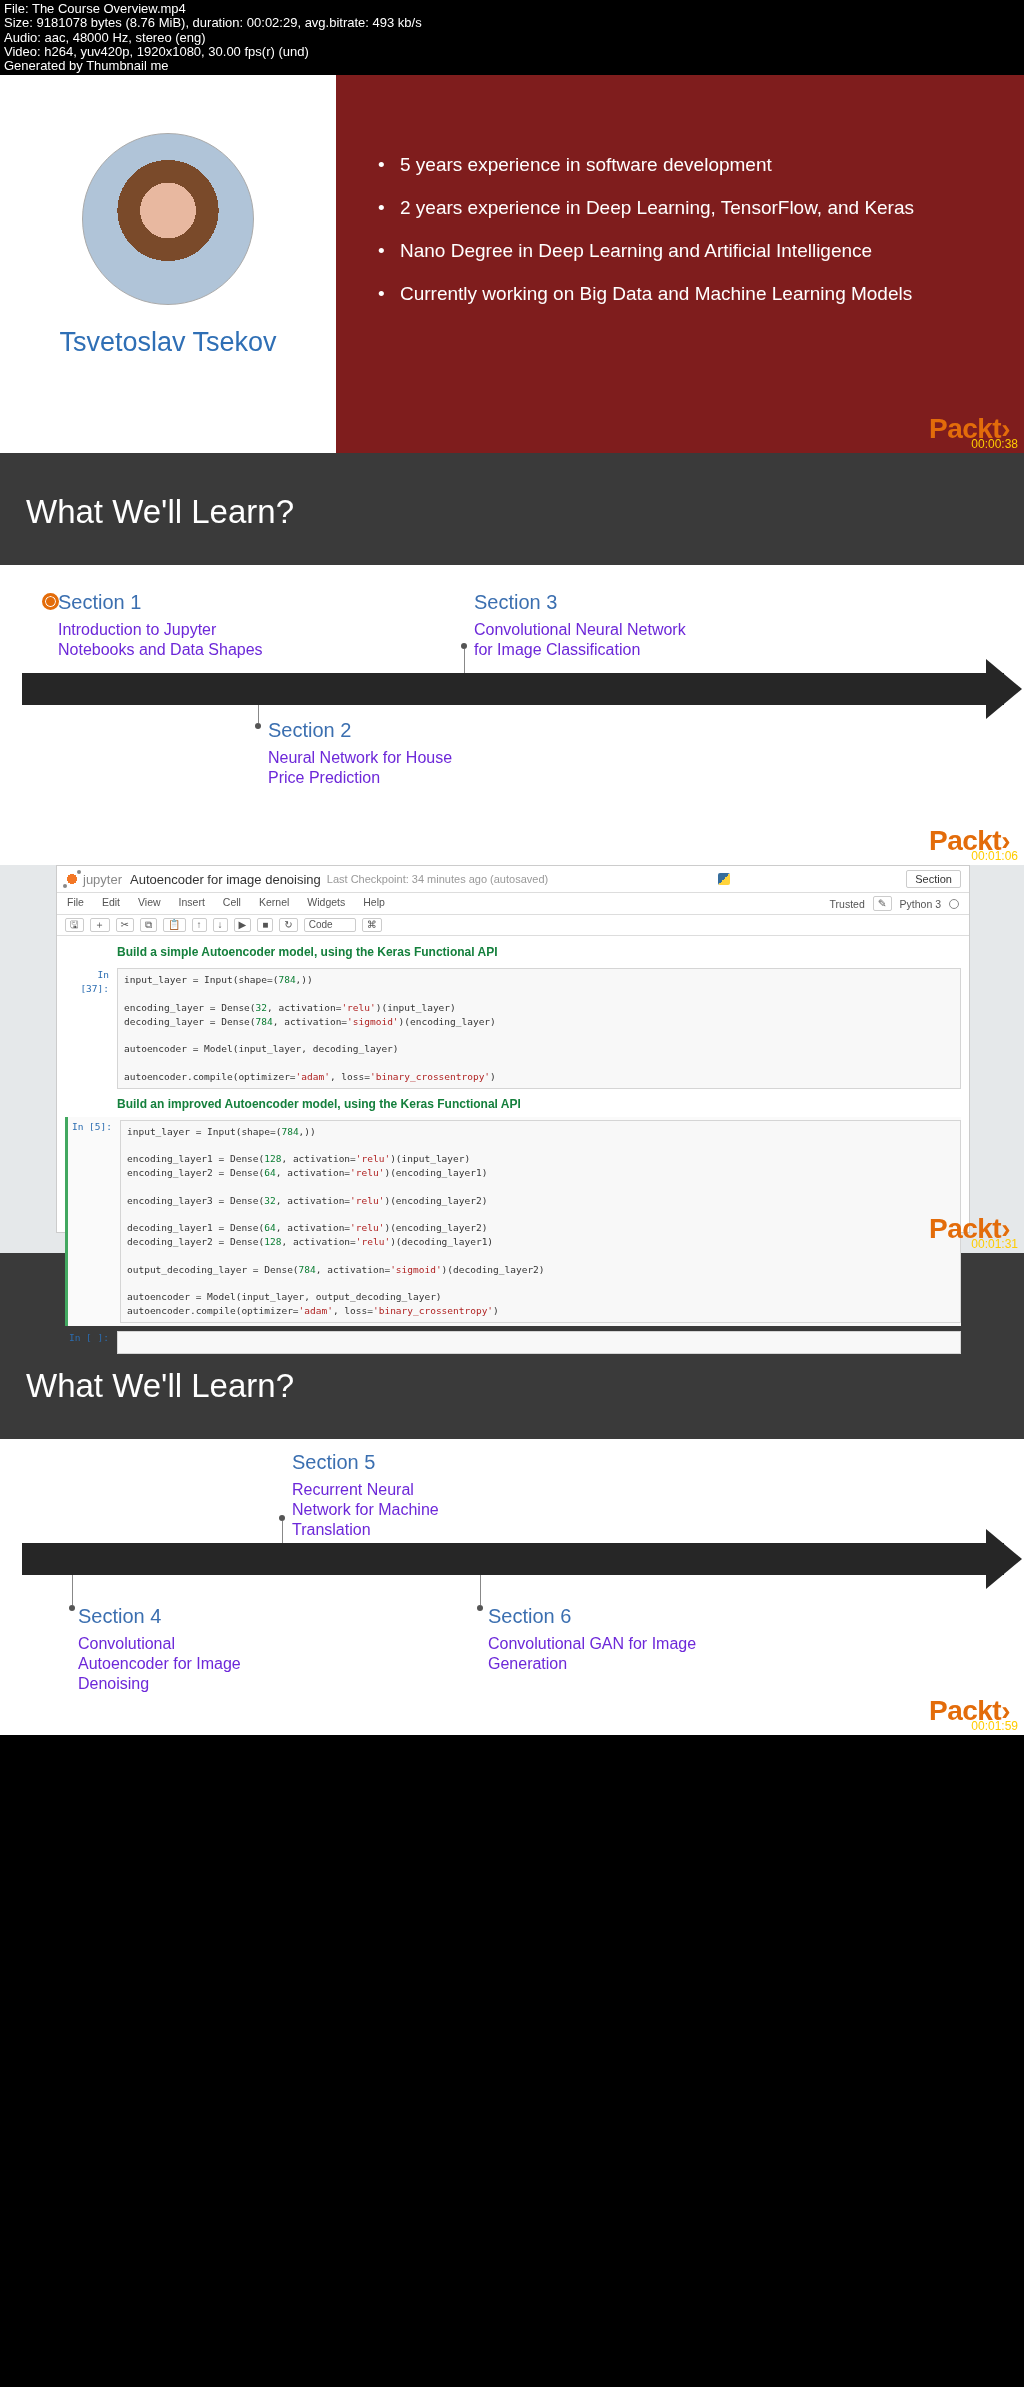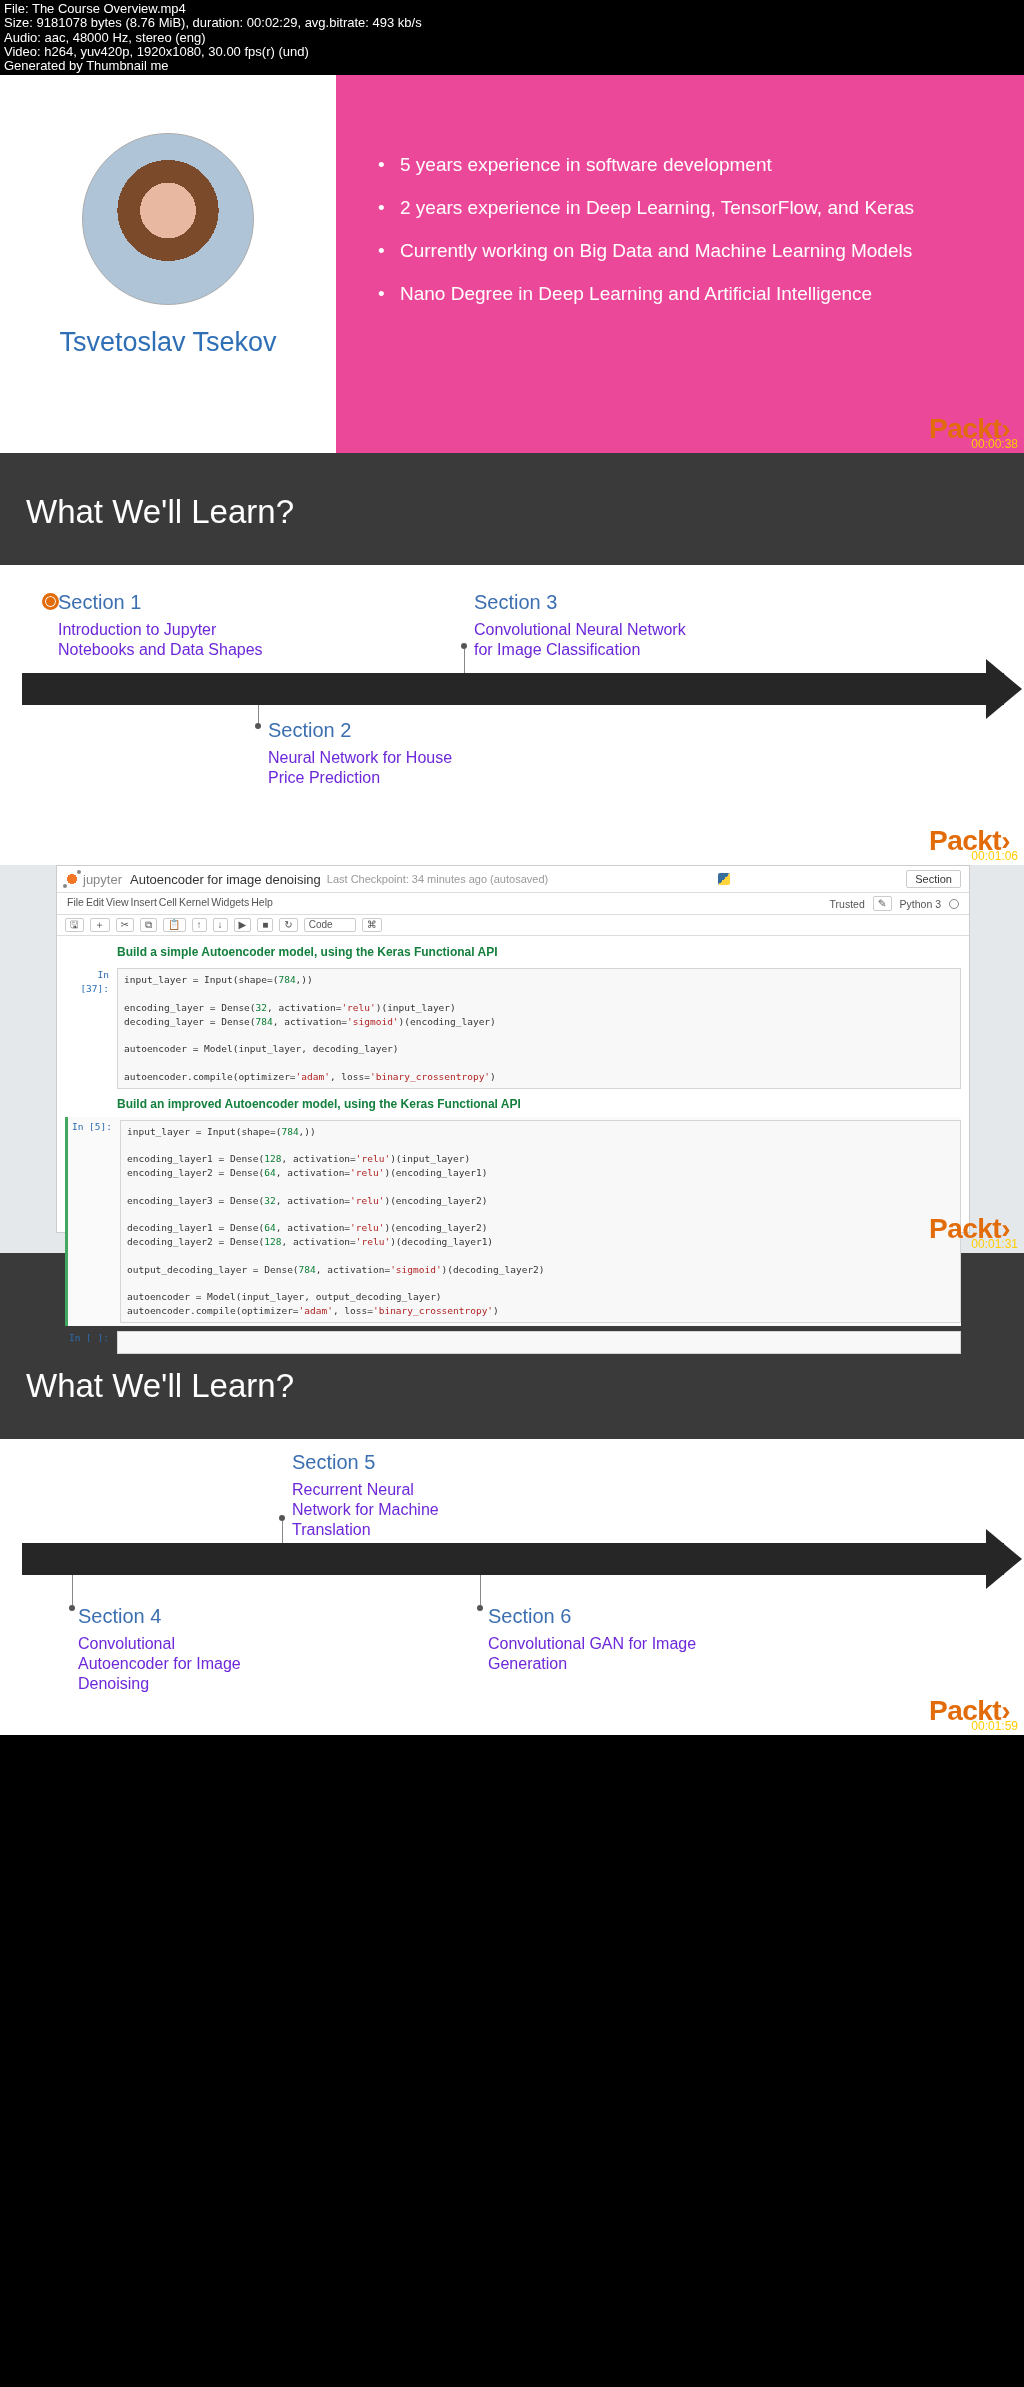--- a/index.html
+++ b/index.html
@@ -13,21 +13,21 @@
   .slide { position: relative; }
   .packt { position: absolute; right: 14px; bottom: 8px; color: #e36c0a; font-weight: 700; font-size: 28px; letter-spacing: -0.5px; }
   .packt::after { content: '›'; }
   .timestamp { position: absolute; right: 6px; bottom: 2px; color: #ffcc00; font-size: 12px; }
 
   
   .s1 { display: flex; height: 378px; }
   .s1-left { width: 336px; background: #fff; display: flex; flex-direction: column; align-items: center; padding-top: 58px; }
   .avatar { width: 172px; height: 172px; border-radius: 50%; background: radial-gradient(circle at 50% 45%, #e8b8a0 0 22%, #7a4a2a 22% 40%, #b0c4d8 40% 100%); border: 1px solid #aaa; }
   .author-name { color: #2f6fb5; font-size: 27px; margin-top: 22px; font-weight: 400; }
-  .s1-right { flex: 1; background: #ec4899; color: #fff; padding: 78px 54px 0 42px; }
+  .s1-right { flex: 1; background: #7f1d1d; color: #fff; padding: 78px 54px 0 42px; }
   .s1-right ul { list-style: none; }
   .s1-right li { position: relative; padding-left: 22px; margin-bottom: 18px; font-size: 19px; line-height: 1.3; }
   .s1-right li::before { content: '•'; position: absolute; left: 0; top: 0; }
 
   
   .header-dark { background: #3a3a3a; color: #fff; padding: 40px 26px 34px; }
   .header-dark h1 { font-weight: 400; font-size: 33px; }
 
   
   .timeline-wrap { background: #fff; padding: 26px 20px 54px; position: relative; }
@@ -50,21 +50,21 @@
   .jup-frame { position: absolute; left: 56px; right: 54px; top: 0; bottom: 20px; background: #fff; border: 1px solid #ccc; font-size: 10px; color: #333; }
   .jup-top { display: flex; align-items: center; padding: 4px 8px; border-bottom: 1px solid #ddd; }
   .jup-logo { width: 14px; height: 14px; margin-right: 4px; background: radial-gradient(circle,#f37726 50%,transparent 52%); border-radius:50%; position:relative; }
   .jup-logo::before,.jup-logo::after{content:'';position:absolute;width:4px;height:4px;background:#888;border-radius:50%;}
   .jup-logo::before{top:-2px;right:-2px;} .jup-logo::after{bottom:-2px;left:-2px;}
   .jup-brand { color: #888; font-size: 13px; }
   .jup-title { color: #333; margin-left: 8px; font-size: 13px; }
   .jup-cp { color: #999; margin-left: 6px; font-size: 11px; }
   .jup-logout { margin-left: auto; border: 1px solid #ccc; padding: 2px 8px; border-radius: 2px; font-size:11px; display:flex; align-items:center; gap:4px;}
   .py-ico { width:12px;height:12px;background:linear-gradient(135deg,#366d9c 50%,#ffd43b 50%);border-radius:2px;margin-left:auto;margin-right:6px;}
-  .jup-menu { padding: 3px 10px; font-size: 10.5px; color: #555; border-bottom: 1px solid #ddd; display:flex; gap:2px; }
+  .jup-menu { padding: 3px 10px; font-size: 10.5px; color: #555; border-bottom: 1px solid #ddd; display:flex; gap:18px; }
   .jup-menu .right { margin-left:auto; display:flex; gap:8px; align-items:center;}
   .jup-menu .circle{width:10px;height:10px;border:1px solid #888;border-radius:50%;}
   .jup-tools { padding: 3px 8px; font-size: 10px; color: #555; border-bottom: 1px solid #ddd; display: flex; gap: 6px; align-items:center;}
   .btn-ico{border:1px solid #ccc;border-radius:2px;padding:1px 4px;min-width:14px;text-align:center;line-height:1;}
   .jup-body { padding: 4px 8px 8px 8px; font-family: 'Menlo','Consolas',monospace; font-size: 9.5px; line-height: 1.45; }
   .jup-h { font-family: -apple-system,sans-serif; font-weight: 700; font-size: 12px; margin: 4px 0 4px 52px; color:#15803d;}
   .cell { display: flex; margin-bottom: 2px; padding: 3px 0;}
   .cell.active { border-left: 3px solid #42a860; background:#fafafa;}
   .prompt { width: 52px; text-align: right; padding-right: 8px; color: #2b6db1; flex-shrink:0;}
   .codebox { flex:1; border: 1px solid #d5d5d5; padding: 4px 6px; background:#f8f8f8; white-space: pre; color:#333;}
@@ -86,22 +86,22 @@
 
 <div class="slide s1">
   <div class="s1-left">
     <div class="avatar"></div>
     <div class="author-name">Tsvetoslav Tsekov</div>
   </div>
   <div class="s1-right">
     <ul>
       <li>5 years experience in software development</li>
       <li>2 years experience in Deep Learning, TensorFlow, and Keras</li>
+      <li>Nano Degree in Deep Learning and Artificial Intelligence</li>
       <li>Currently working on Big Data and Machine Learning Models</li>
-      <li>Nano Degree in Deep Learning and Artificial Intelligence</li>
     </ul>
   </div>
   <div class="packt">Packt</div>
   <div class="timestamp">00:00:38</div>
 </div>
 
 <div class="header-dark">
   <h1>What We'll Learn?</h1>
 </div>
 

